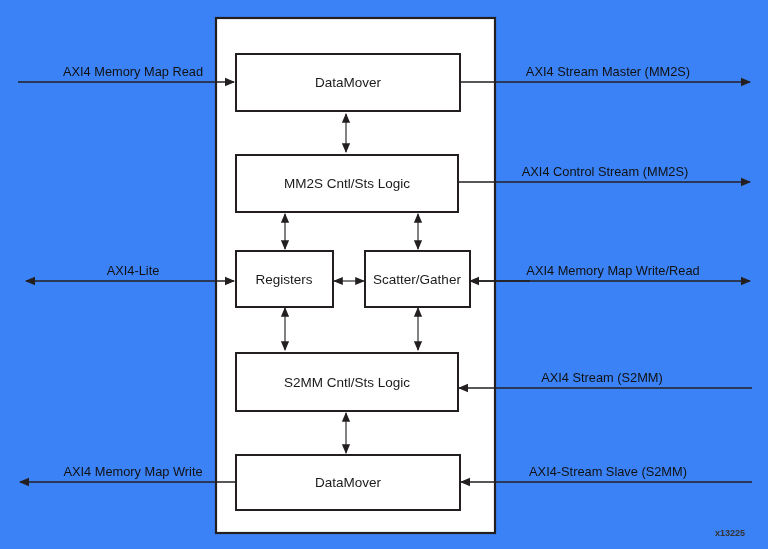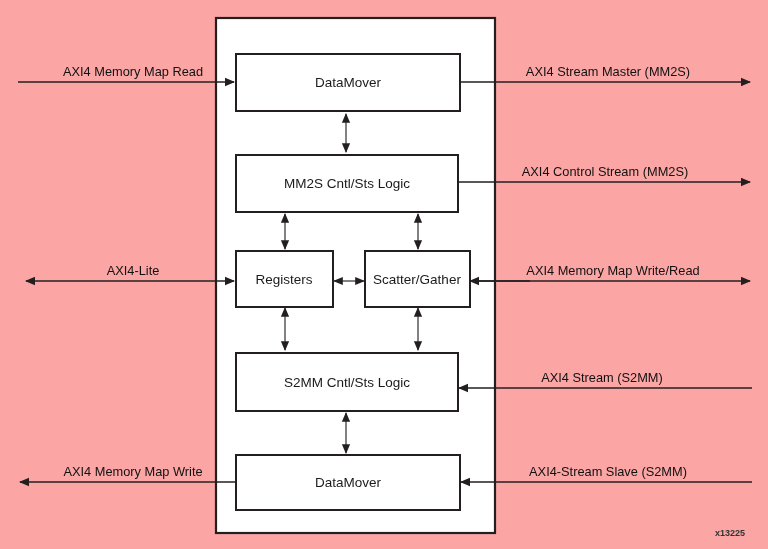--- a/index.html
+++ b/index.html
@@ -4,21 +4,21 @@
 <style>
   html, body {
     margin: 0;
     padding: 0;
     background: #ffffff;
   }
   #canvas {
     position: relative;
     width: 768px;
     height: 549px;
-    background: #fca5a5;
+    background: #3b82f6;
     font-family: "Liberation Sans", sans-serif;
     overflow: hidden;
   }
   svg.diagram {
     position: absolute;
     left: 0;
     top: 0;
     width: 768px;
     height: 549px;
   }

